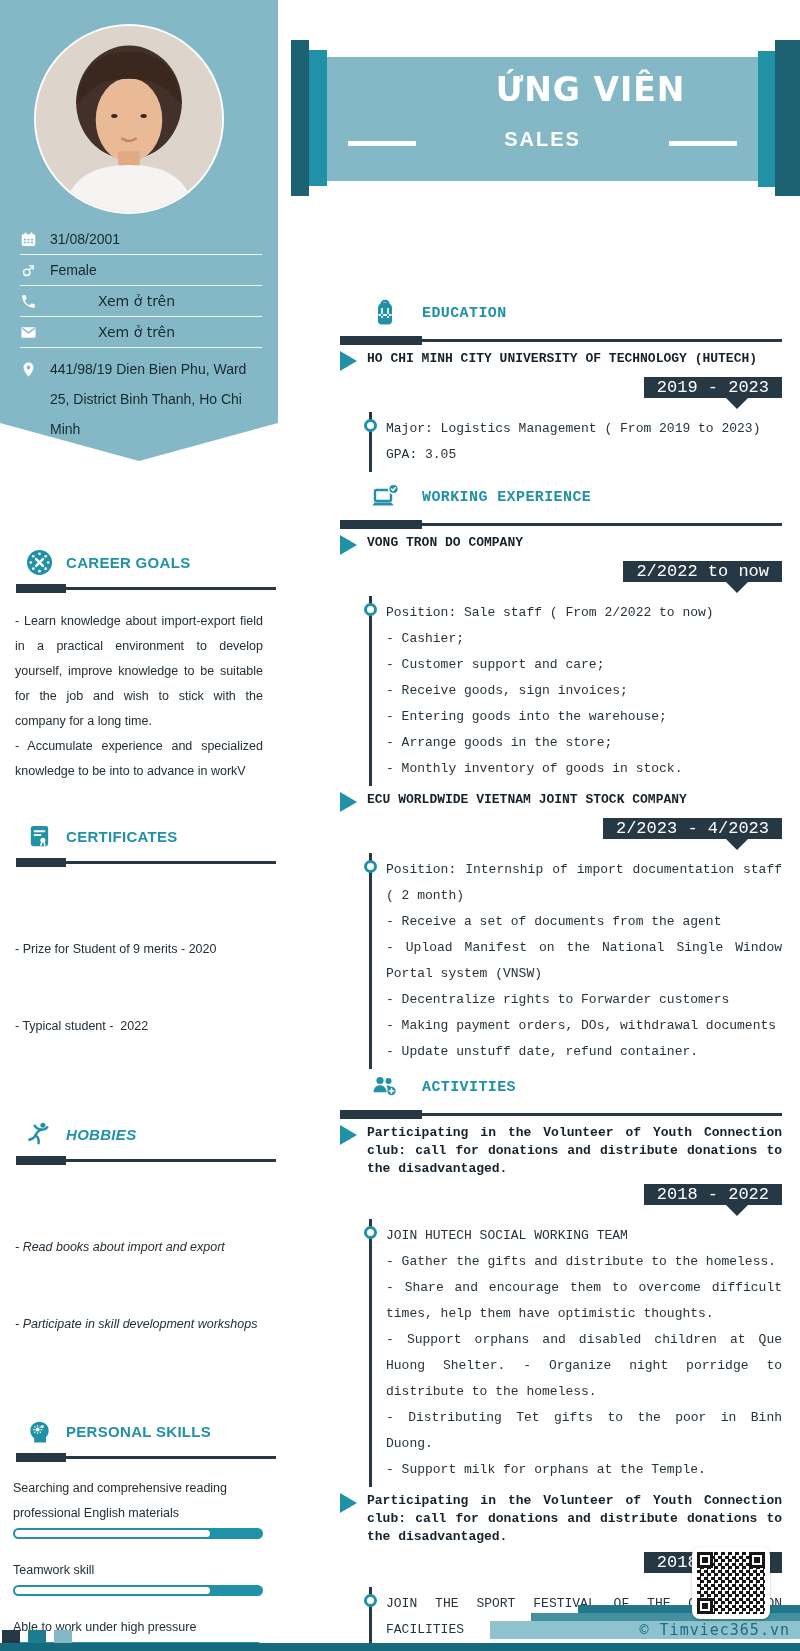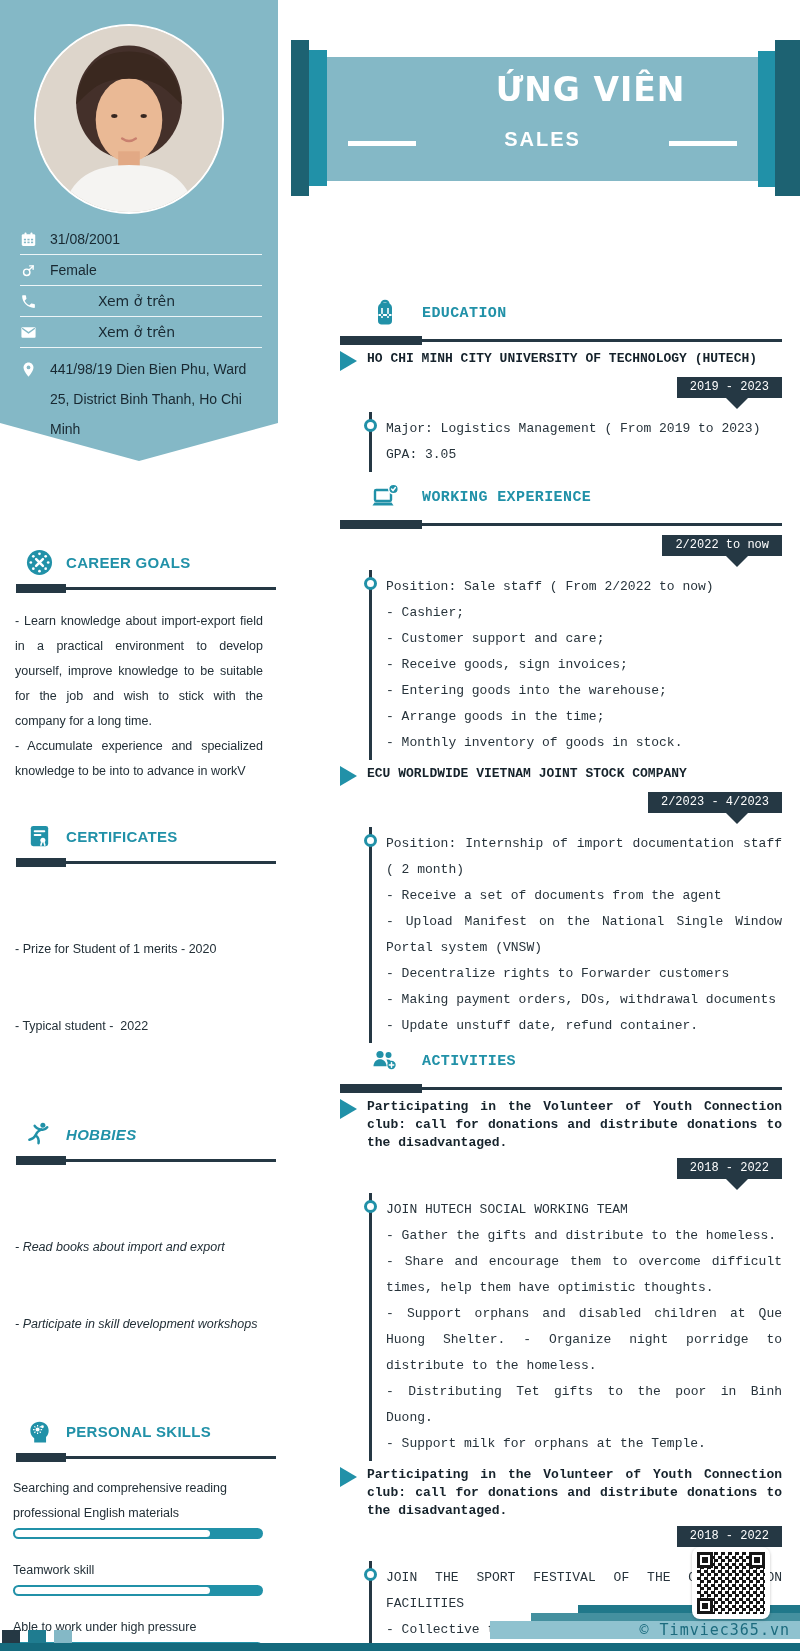--- a/index.html
+++ b/index.html
@@ -77,21 +77,21 @@
   .sec-icon svg{display:block;width:100%;height:100%;}
   .sec-title{font-size:15px;font-weight:bold;color:var(--teal);letter-spacing:.4px;}
   .main-rule{margin-top:8px;height:9px;position:relative;}
   .main-rule .thick{position:absolute;left:0;top:0;width:82px;height:9px;background:var(--navy);}
   .main-rule::after{content:"";position:absolute;left:0;right:0;top:3px;height:3px;background:var(--navy);}
   .entry .entry-head{display:flex;margin-top:5px;}
   .entry+.entry{margin-top:4px;}
   .arrow{flex:none;margin-top:1px;width:0;height:0;border-left:17px solid var(--teal);border-top:10px solid transparent;border-bottom:10px solid transparent;}
   .entry-name{margin-left:10px;flex:1;font-size:13px;font-weight:bold;line-height:18px;color:#15222b;text-align:justify;}
   .badge-row{display:flex;justify-content:flex-end;margin-top:6px;}
-  .badge{position:relative;background:var(--navy);color:#fff;font-size:12px;line-height:21px;height:21px;padding:0 13px;}
+  .badge{position:relative;background:var(--navy);color:#fff;font-size:17px;line-height:21px;height:21px;padding:0 13px;}
   .badge::after{content:"";position:absolute;top:100%;right:34px;width:0;height:0;
     border-left:11px solid transparent;border-right:11px solid transparent;border-top:11px solid var(--navy);}
   .timeline{margin:14px 0 0 29px;border-left:3px solid var(--navy);padding:4px 0 4px 14px;position:relative;}
   .timeline::before{content:"";position:absolute;left:-8px;top:7px;width:7px;height:7px;background:#fff;border:3px solid var(--teal);border-radius:50%;}
   .tl-line{font-size:13px;line-height:26px;text-align:justify;color:#27333b;}
 
   
   .qr{position:absolute;left:692px;top:1547px;width:78px;height:72px;background:#fff;border-radius:8px;
       padding:5px;z-index:6;box-shadow:0 1px 3px rgba(0,0,0,.25);}
   .qr-pat{width:100%;height:100%;position:relative;background:repeating-conic-gradient(#161616 0% 25%,#fff 0% 50%);background-size:7px 7px;}
@@ -227,21 +227,21 @@
             <circle cx="17.5" cy="18" r="2.6" fill="#fff"></circle>
             <path d="M16.3 20l-1 3.6M18.7 20l1 3.6" stroke="#fff" stroke-width="1.6"></path>
           </svg>
       </span>
       <span class="side-title">CERTIFICATES</span>
     </div>
     <div class="side-rule">
         <span class="thick"></span>
       </div>
     <div class="side-list">
-      <div>- Prize for Student of 1 merits - 2020</div>
+      <div>- Prize for Student of 9 merits - 2020</div>
       <div>- Typical student -  2022</div>
     </div>
   </section>
 
   <section class="sec-hobbies">
     <div class="side-sec-head">
       <span class="side-icon">
         <svg viewBox="0 0 28 28" fill="none" stroke="currentColor" stroke-width="2.6" stroke-linecap="round">
             <circle cx="17.5" cy="4.5" r="2.6" fill="currentColor" stroke="none"></circle>
             <path d="M16 9c-3 1-5 3-6 6"></path>
@@ -360,30 +360,34 @@
             <path d="M21.6 7l1.4 1.5 2.4-3" stroke="#fff" stroke-width="1.5" fill="none" stroke-linecap="round"></path>
           </svg>
       </span>
       <span class="sec-title">WORKING EXPERIENCE</span>
     </div>
     <div class="main-rule">
         <span class="thick"></span>
       </div>
 
     <div class="entry">
+      <div class="entry-head">
+        <span class="arrow"></span>
+        <span class="entry-name">VONG TRON DO COMPANY</span>
+      </div>
       <div class="badge-row">
         <span class="badge">2/2022 to now</span>
       </div>
       <div class="timeline">
         <div class="tl-line">Position: Sale staff ( From 2/2022 to now)</div>
         <div class="tl-line">- Cashier;</div>
         <div class="tl-line">- Customer support and care;</div>
         <div class="tl-line">- Receive goods, sign invoices;</div>
         <div class="tl-line">- Entering goods into the warehouse;</div>
-        <div class="tl-line">- Arrange goods in the time;</div>
+        <div class="tl-line">- Arrange goods in the store;</div>
         <div class="tl-line">- Monthly inventory of goods in stock.</div>
       </div>
     </div>
 
     <div class="entry">
       <div class="entry-head">
         <span class="arrow"></span>
         <span class="entry-name">ECU WORLDWIDE VIETNAM JOINT STOCK COMPANY</span>
       </div>
       <div class="badge-row">

